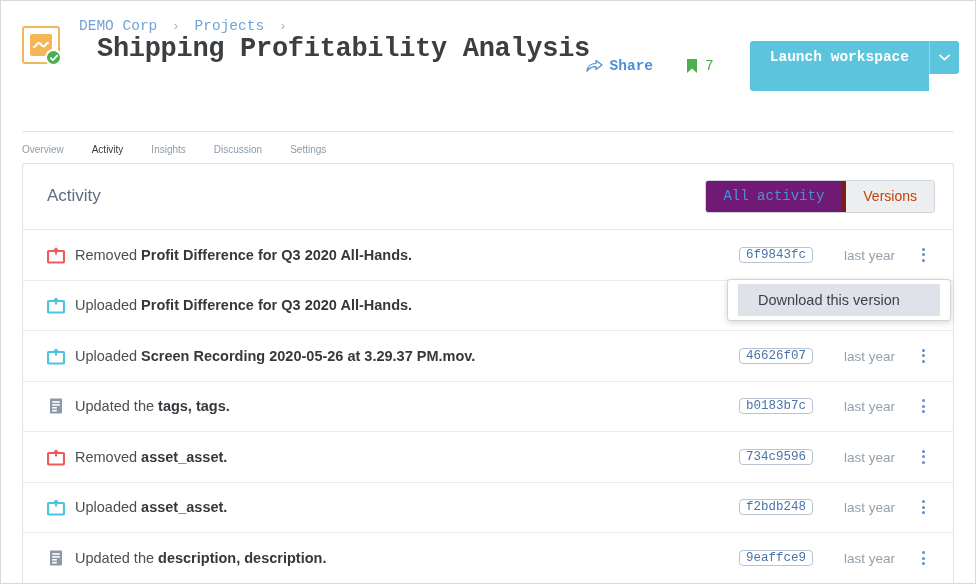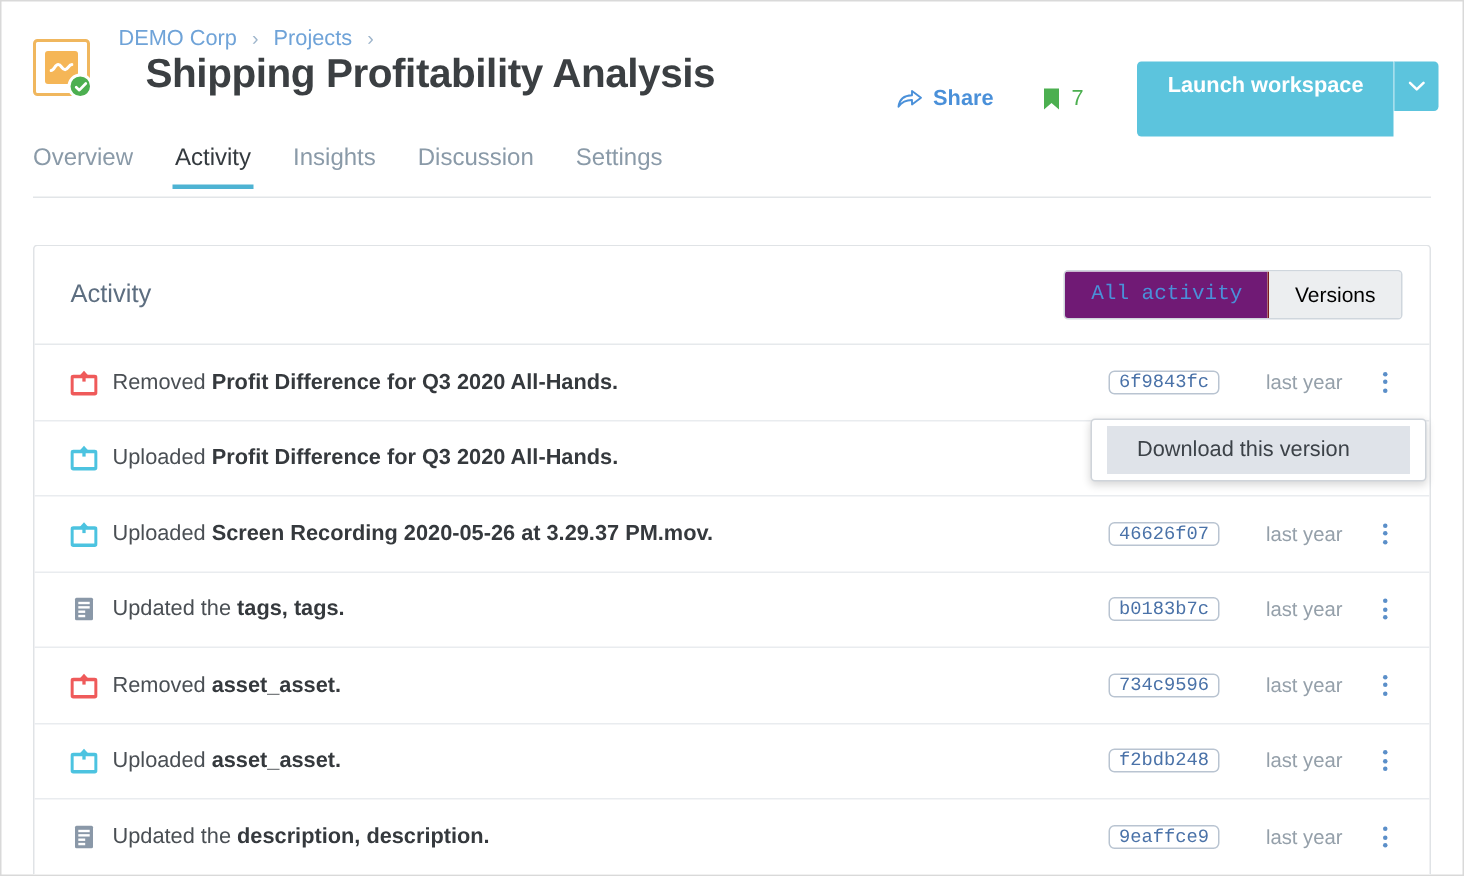--- a/index.html
+++ b/index.html
@@ -13,21 +13,21 @@
   #page {
     position: relative;
     width: 976px; height: 584px;
     background: #ffffff;
     border: 1px solid #d9d9d9;
     overflow: hidden;
   }
 
   
   #header {
-    position: absolute; left: 0; top: 0; width: 974px; height: 92px;
+    position: absolute; left: 0; top: 0; width: 974px; height: 92px; font-family: Liberation Mono, monospace;
   }
   #brand-icon-wrap {
     position: absolute; left: 21px; top: 25px; width: 42px; height: 42px;
   }
   #brand-icon {
     position: absolute; left: 0; top: 0; width: 38px; height: 38px;
     border: 2px solid #f0b75e; border-radius: 3px;
     background: #ffffff;
     display: flex; align-items: center; justify-content: center;
   }
@@ -77,22 +77,22 @@
     border-left: 1px solid #8ed7e8; border-radius: 0 3px 3px 0;
     display: flex; align-items: center; justify-content: center; cursor: pointer;
   }
 
   
   #tabs {
     position: absolute; left: 21px; top: 96px;
     display: flex; align-items: flex-end; gap: 0;
   }
   .tab {
-    font-size: 16px; color: #8a9aa8; padding: 0 14px 11px 14px;
-    cursor: pointer; white-space: nowrap; position: relative;
+    font-size: 10px; color: #8a9aa8; padding: 0 14px 11px 14px;
+    cursor: pointer; white-space: nowrap; position: relative; margin-top: 47px;
   }
   .tab:first-child { padding-left: 0; }
   .tab.active { color: #343a3f; }
   .tab.active::after {
     content: ""; position: absolute; left: 12px; right: 12px; bottom: 0;
     height: 3px; background: #4eb3d3;
   }
   .tab.active:first-child::after { left: 0; }
   #tabs-rule {
     position: absolute; left: 21px; right: 21px; top: 130px;
@@ -114,21 +114,21 @@
   }
   #seg-group {
     position: absolute; right: 18px; top: 16px;
     display: flex; border: 1px solid #cfd6dd; border-radius: 3px; overflow: hidden;
   }
   .seg {
     font-size: 14px; padding: 0 17px; height: 31px; line-height: 31px;
     cursor: pointer; white-space: nowrap;
   }
   .seg.active { background: #701a75; color: #4a90d9; font-family: Liberation Mono, monospace; }
-  .seg.inactive { background: #eceef0; color: #000000; border-left: 1px solid #7f1d1d; }
+  .seg.inactive { background: #eceef0; color: #c2410c; border-left: 5px solid #7f1d1d; }
 
   
   .row {
     position: relative; height: 50.5px;
     border-bottom: 1px solid #e9ecef;
     display: flex; align-items: center;
   }
   .row:last-child { border-bottom: none; }
   .row-icon {
     position: absolute; left: 24px; top: 50%; transform: translateY(-50%);

